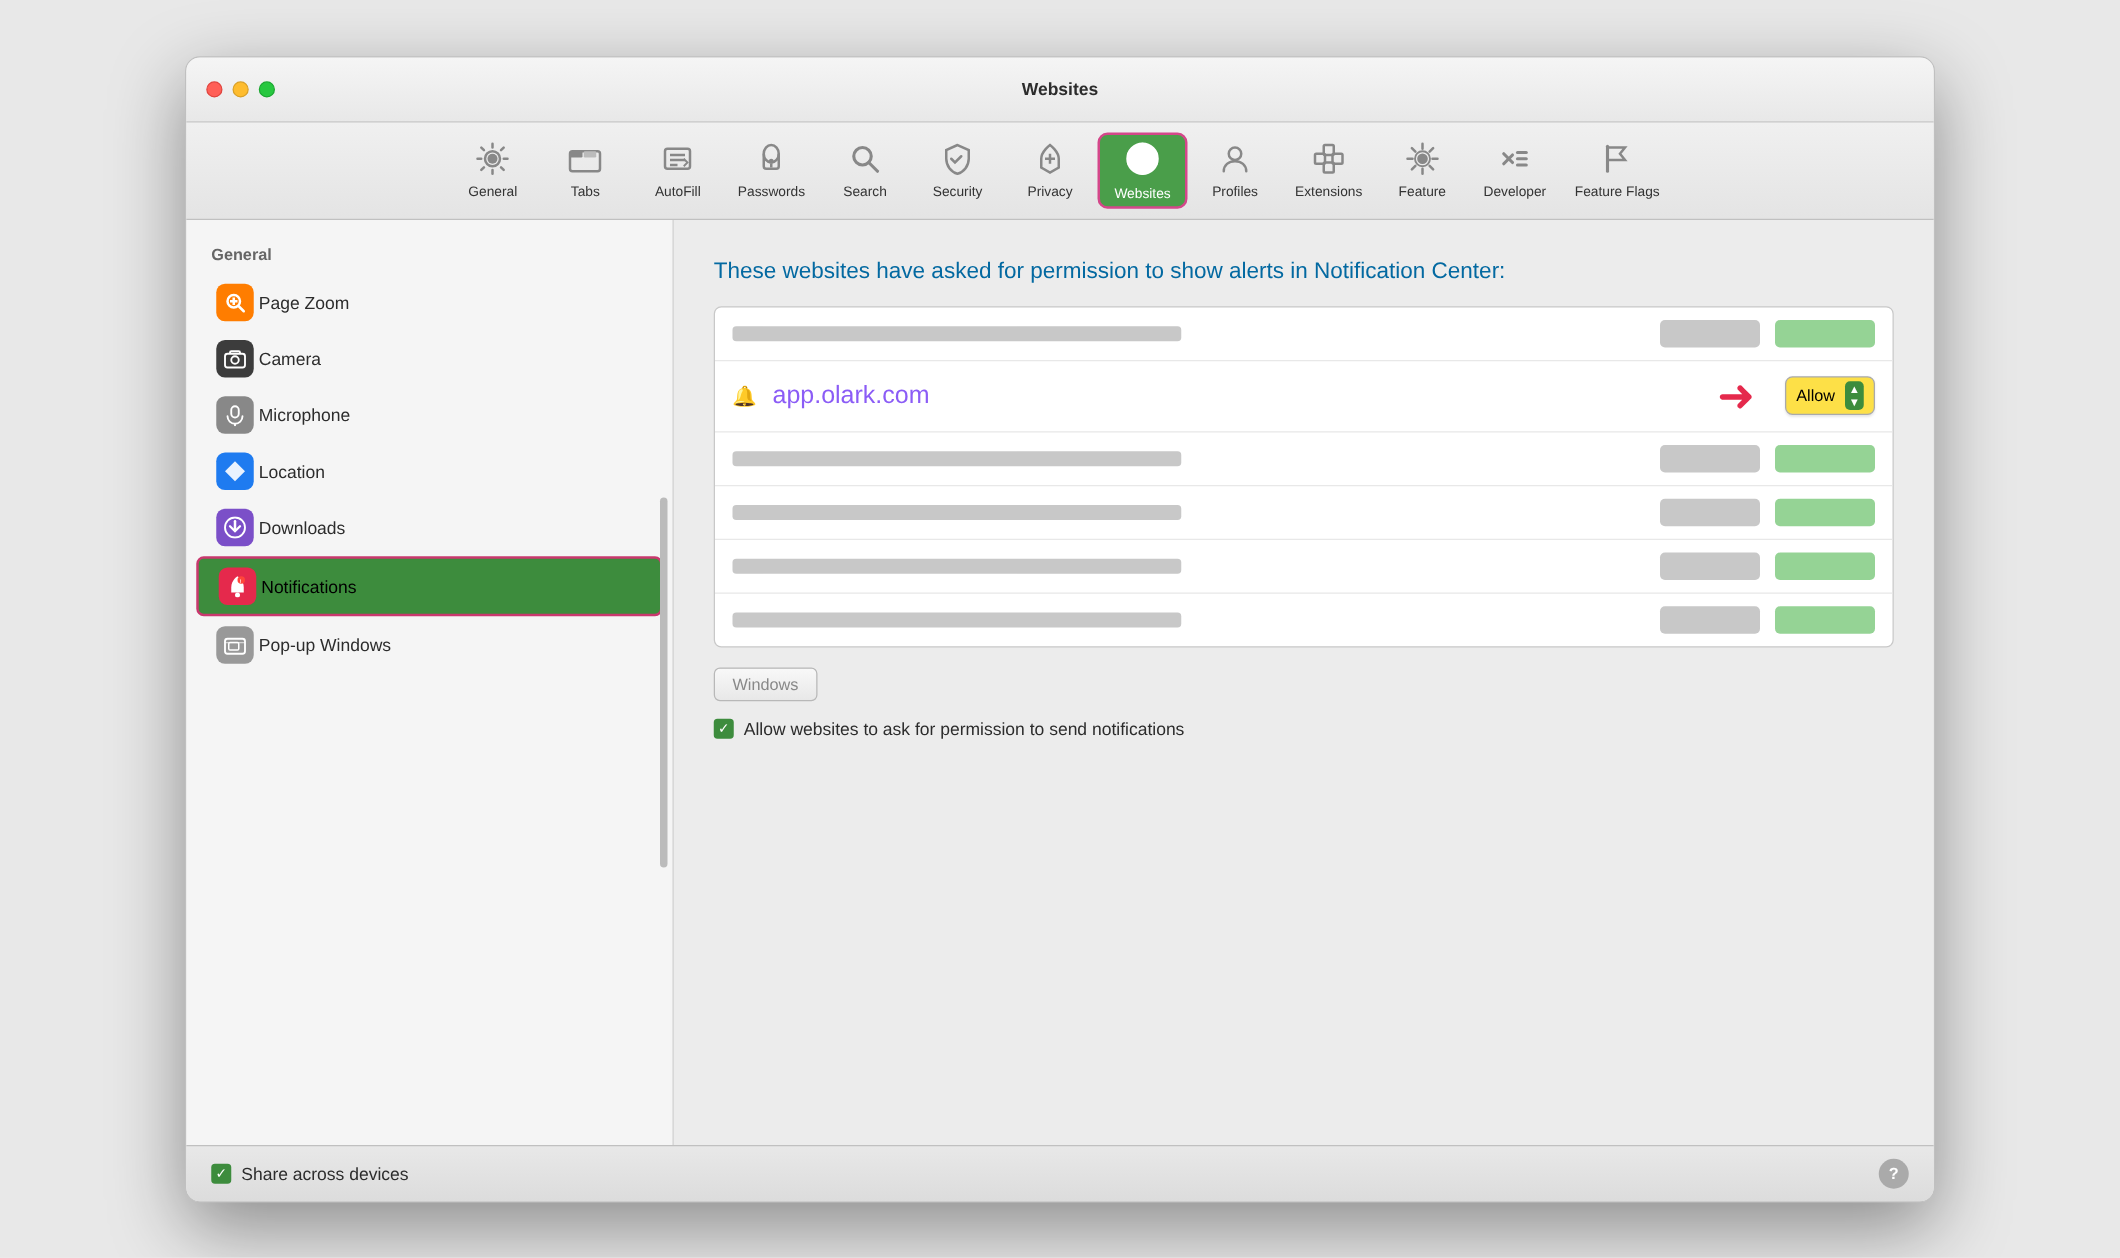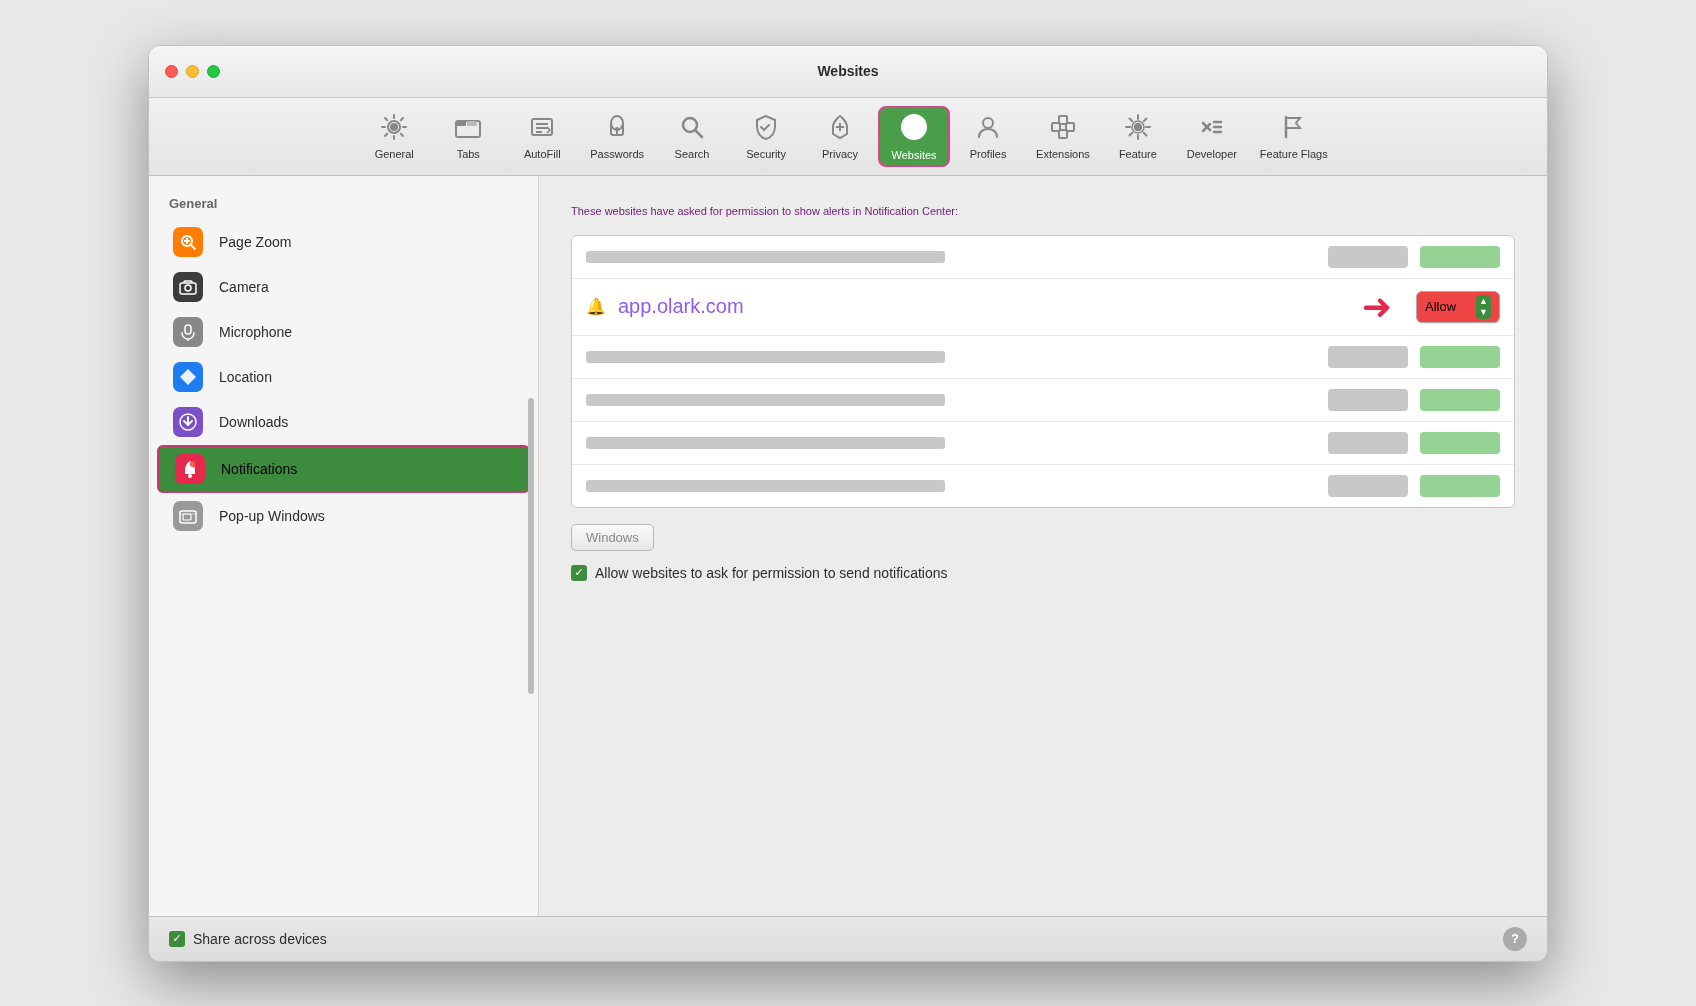--- a/index.html
+++ b/index.html
@@ -107,21 +107,21 @@
       color: #666;
       padding: 4px 20px 8px;
     }
     .sidebar-item {
       display: flex;
       align-items: center;
       padding: 7px 16px;
       cursor: pointer;
       border-radius: 6px;
       margin: 1px 8px;
-      gap: 16px;
+      gap: 4px;
       text-align: center;
     }
     .sidebar-item.selected {
       background: #3d8c3d;
       border: 2px solid #c9386e;
     }
     .sidebar-item.selected .sidebar-item-label { color: #000000; font-weight: 500; }
     .sidebar-icon {
       width: 30px;
       height: 30px;
@@ -154,22 +154,22 @@
       background: #bbb;
       border-radius: 3px;
     }
     .main-content {
       flex: 1;
       padding: 28px 32px;
       overflow-y: auto;
       background: #ececec;
     }
     .description-text {
-      font-size: 11px;
-      color: #701a75;
+      font-size: 18px;
+      color: #0369a1;
       margin-bottom: 16px;
       line-height: 1.4;
     }
     .websites-table {
       background: white;
       border: 1px solid #c8c8c8;
       border-radius: 6px;
       overflow: hidden;
       margin-bottom: 16px;
     }
@@ -219,26 +219,26 @@
       margin-right: 12px;
     }
     .red-arrow {
       color: #e5294c;
       font-size: 36px;
       line-height: 1;
     }
     .allow-dropdown {
       display: flex;
       align-items: center;
-      background: #ef4444;
+      background: #fde047;
       border: 1px solid #aaa;
       border-radius: 6px;
       padding: 3px 8px;
       font-size: 13px;
-      gap: 20px;
+      gap: 8px;
       cursor: pointer;
       box-shadow: 0 1px 2px rgba(0,0,0,0.1);
     }
     .allow-dropdown-arrows {
       display: flex;
       flex-direction: column;
       background: #3d8c3d;
       border-radius: 4px;
       padding: 1px 3px;
       color: white;

